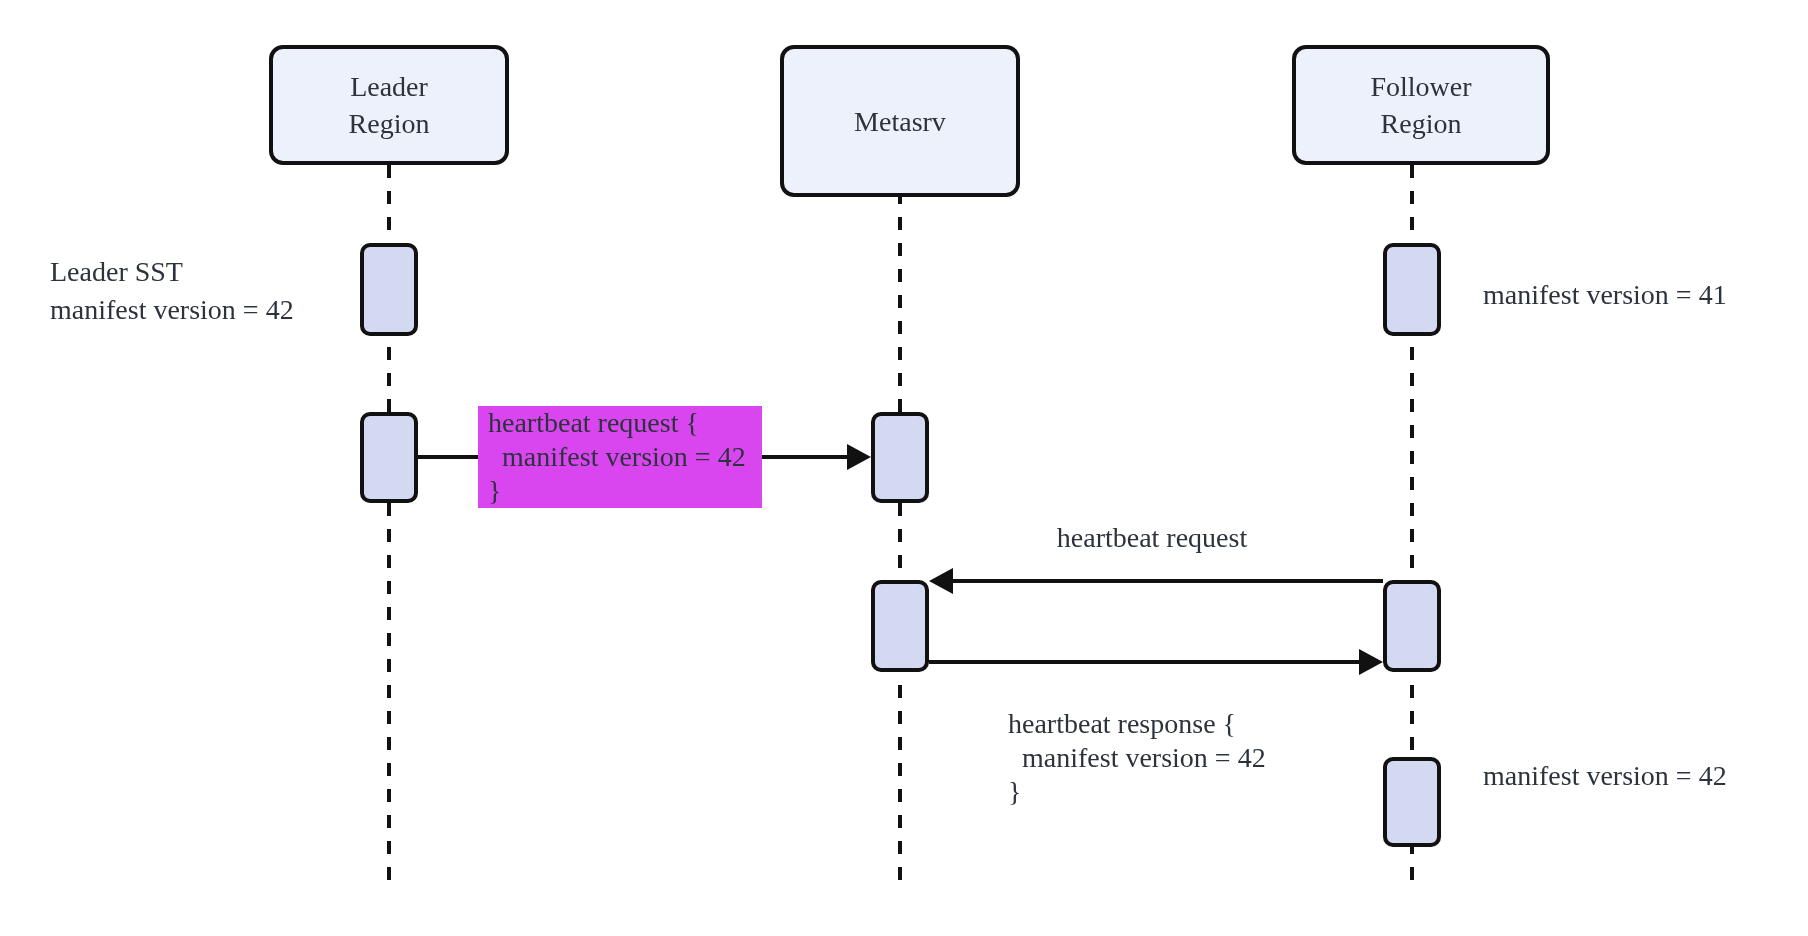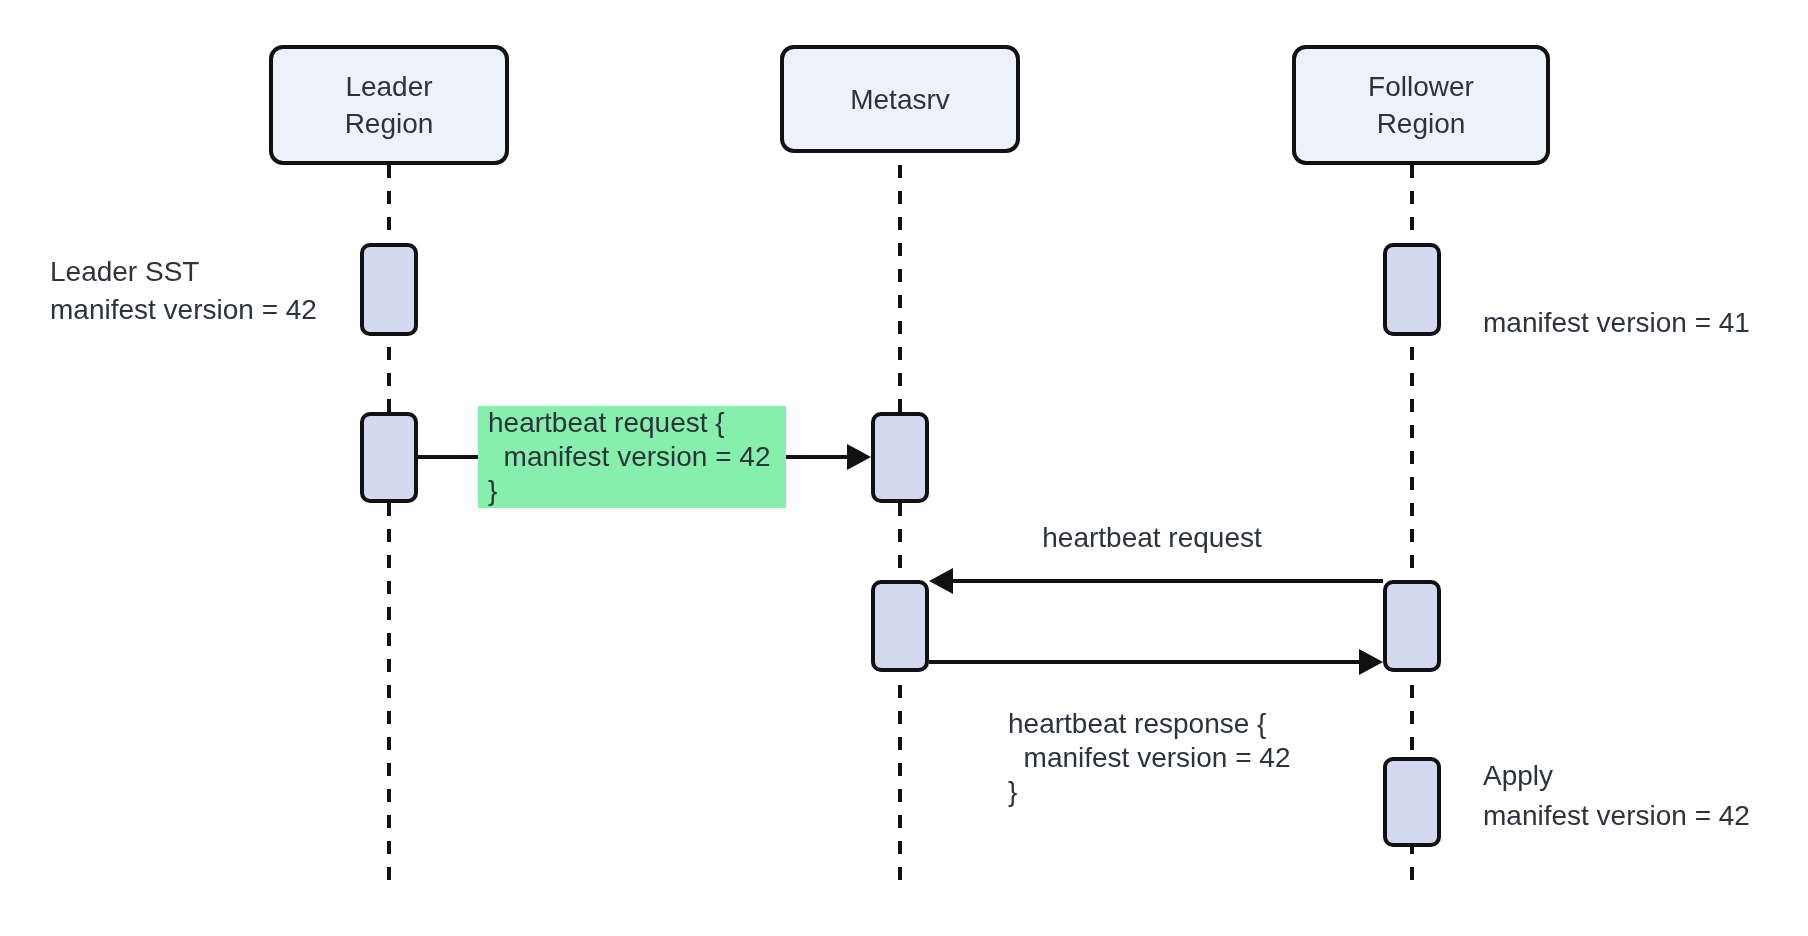--- a/index.html
+++ b/index.html
@@ -1,18 +1,18 @@
 <!DOCTYPE html>
 <html><head>
 <meta charset="utf-8">
 <style>
   html, body { margin: 0; padding: 0; background: #ffffff; }
   #stage {
     position: relative;
-    font-family: Liberation Sans, sans-serif;
+    font-family: Liberation Serif, serif;
     background: #ffffff;
     overflow: hidden;
   }
   .participant-box {
     position: absolute;
     box-sizing: border-box;
     border-radius: 14px;
     display: flex;
     flex-direction: column;
     align-items: center;
@@ -48,21 +48,21 @@
 <body>
 
 <div id="stage" style="width: 1808px; height: 936px; color: rgb(45, 51, 61);">
     <div class="lifeline" style="left: 387px; top: 165px; height: 715px; background: repeating-linear-gradient(rgb(17, 17, 17) 0px, rgb(17, 17, 17) 13px, transparent 13px, transparent 26px);"></div>
     <div class="lifeline" style="left: 898px; top: 165px; height: 715px; background: repeating-linear-gradient(rgb(17, 17, 17) 0px, rgb(17, 17, 17) 13px, transparent 13px, transparent 26px);"></div>
     <div class="lifeline" style="left: 1410px; top: 165px; height: 715px; background: repeating-linear-gradient(rgb(17, 17, 17) 0px, rgb(17, 17, 17) 13px, transparent 13px, transparent 26px);"></div>
     <div class="participant-box" style="left: 269px; top: 45px; width: 240px; height: 120px; background: rgb(237, 241, 251); border: 4px solid rgb(17, 17, 17);">
       <span>Leader</span>
       <span>Region</span>
     </div>
-    <div class="participant-box" style="left: 780px; top: 45px; width: 240px; height: 108px; background: rgb(237, 241, 251); border: 4px solid rgb(17, 17, 17);">
+    <div class="participant-box" style="left: 780px; top: 45px; width: 240px; height: 152px; background: rgb(237, 241, 251); border: 4px solid rgb(17, 17, 17);">
       <span>Metasrv</span>
     </div>
     <div class="participant-box" style="left: 1292px; top: 45px; width: 258px; height: 120px; background: rgb(237, 241, 251); border: 4px solid rgb(17, 17, 17);">
       <span>Follower</span>
       <span>Region</span>
     </div>
     <div class="activation" style="left: 360px; top: 243px; width: 58px; height: 93px; background: rgb(212, 217, 242); border: 4px solid rgb(17, 17, 17);"></div>
     <div class="activation" style="left: 1383px; top: 243px; width: 58px; height: 93px; background: rgb(212, 217, 242); border: 4px solid rgb(17, 17, 17);"></div>
     <div class="activation" style="left: 360px; top: 412px; width: 58px; height: 91px; background: rgb(212, 217, 242); border: 4px solid rgb(17, 17, 17);"></div>
     <div class="activation" style="left: 871px; top: 412px; width: 58px; height: 91px; background: rgb(212, 217, 242); border: 4px solid rgb(17, 17, 17);"></div>
@@ -70,37 +70,36 @@
     <div class="activation" style="left: 1383px; top: 580px; width: 58px; height: 92px; background: rgb(212, 217, 242); border: 4px solid rgb(17, 17, 17);"></div>
     <div class="activation" style="left: 1383px; top: 757px; width: 58px; height: 90px; background: rgb(212, 217, 242); border: 4px solid rgb(17, 17, 17);"></div>
     <svg id="arrow-layer" width="1808" height="936">
       <line x1="418" y1="457" x2="851" y2="457" stroke="#111111" stroke-width="4"></line>
       <polygon points="871,457 847,444 847,470" fill="#111111"></polygon>
       <line x1="1383" y1="581" x2="949" y2="581" stroke="#111111" stroke-width="4"></line>
       <polygon points="929,581 953,568 953,594" fill="#111111"></polygon>
       <line x1="929" y1="662" x2="1363" y2="662" stroke="#111111" stroke-width="4"></line>
       <polygon points="1383,662 1359,649 1359,675" fill="#111111"></polygon>
     </svg>
-    <div class="msg-label" style="left: 478px; top: 406px; background: #86efac; padding: 0px 16px 0px 10px;">
+    <div class="msg-label" style="left: 478px; top: 406px; background: #d946ef; padding: 0px 16px 0px 10px;">
       <span>heartbeat request {</span>
       <span>  manifest version = 42</span>
       <span>}</span>
     </div>
     <div class="msg-label" style="left: 1152px; top: 521px; transform: translateX(-50%); text-align: left;">
       <span>heartbeat request</span>
     </div>
     <div class="msg-label" style="left: 998px; top: 691px; background: rgb(255, 255, 255); padding: 0px 16px 0px 10px; margin-top: 16px;">
       <span>heartbeat response {</span>
       <span>  manifest version = 42</span>
       <span>}</span>
     </div>
     <div class="note" style="left: 50px; top: 253px; line-height: 38px;">
       <span>Leader SST</span>
       <span>manifest version = 42</span>
     </div>
-    <div class="note" style="left: 1483px; top: 276px; line-height: 38px; margin-top: 28px;">
+    <div class="note" style="left: 1483px; top: 276px; line-height: 38px;">
       <span>manifest version = 41</span>
     </div>
     <div class="note" style="left: 1483px; top: 756px; line-height: 40px;">
-      <span>Apply</span>
       <span>manifest version = 42</span>
     </div>
   </div>
 
 </body></html>

